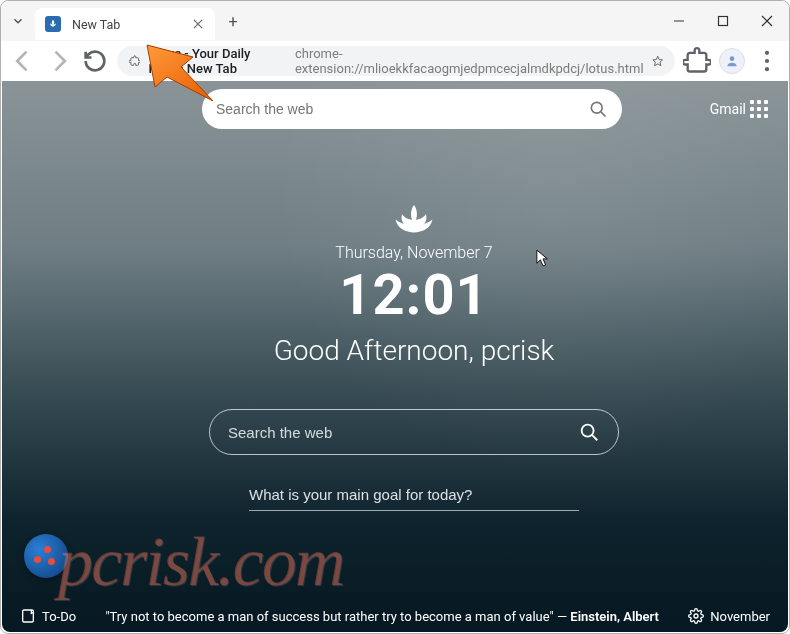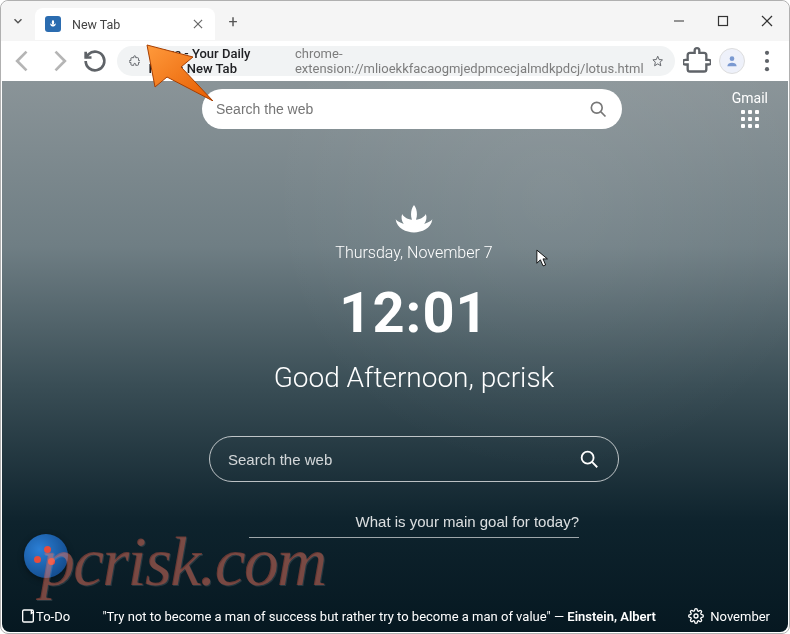--- a/index.html
+++ b/index.html
@@ -61,68 +61,68 @@
 }
 .top-row {
   position:absolute; top:8px; left:0; right:0; display:flex; align-items:center; padding: 0 20px; gap:14px;
 }
 .top-search {
   margin-left: 180px;
   width: 420px; height: 40px; background:#fff; border-radius:20px; display:flex; align-items:center; padding:0 14px;
 }
 .top-search input { border:none; outline:none; flex:1; font-size:14px; color:#555; background:transparent;}
 .top-search .mag { width:20px;height:20px; color:#777;}
-.top-right { margin-left:auto; display:flex; align-items:center; gap:4px;flex-direction:column;}
+.top-right { margin-left:auto; display:flex; align-items:center; gap:4px;}
 .gmail { color:#fff; font-size:14px;}
 .app-grid { width:18px;height:18px; display:grid; grid-template-columns:repeat(3,4px); grid-template-rows:repeat(3,4px); gap:3px;}
 .app-grid span{ background:#fff; border-radius:1px;}
 .center {
   position:absolute; top:120px; left:14px; right:0; display:flex; flex-direction:column; align-items:center; color:#fff;padding-left:24px;
 }
 .lotus-icon { width:42px; height:34px; fill:#fff; }
 .datestr { margin-top:8px; font-size:16px; font-weight:300;}
-.clock { margin-top:18px; font-size:56px; font-weight:700; letter-spacing:1px;}
-.greet { margin-top:15px; font-size:28px; font-weight:300;}
+.clock { margin-top:0; font-size:56px; font-weight:700; letter-spacing:1px;}
+.greet { margin-top:6px; font-size:28px; font-weight:300;}
 .main-search {
   margin-top:42px; width:410px; height:46px; border:1.5px solid rgba(255,255,255,0.7); border-radius:23px;
   display:flex; align-items:center; padding:0 18px;
 }
 .main-search input { flex:1; background:transparent; border:none; outline:none; color:#fff; font-size:15px;}
 .main-search input::placeholder{ color:rgba(255,255,255,0.8);}
 .main-search .mag { width:22px;height:22px; color:#fff;}
 .goal {
   margin-top:30px; width:330px; border-bottom:1px solid rgba(255,255,255,0.6); text-align:center; padding-bottom:6px;
 }
-.goal input { background:transparent; border:none; outline:none; color:#fff; font-size:15px; text-align:right; width:100%;}
+.goal input { background:transparent; border:none; outline:none; color:#fff; font-size:15px; text-align:left; width:100%;}
 .goal input::placeholder{ color:rgba(255,255,255,0.85);}
 .bottom-row {
   position:absolute; bottom:8px; left:0; right:0; display:flex; align-items:center; padding:0 18px; color:#fff; font-size:13px; gap:12px;
 }
-.todo-btn { display:flex; align-items:center; }
+.todo-btn { display:flex; align-items:center; gap:6px;}
 .quote { flex:1; text-align:center; font-size:13px; padding:0 10px; white-space:nowrap; overflow:hidden; text-overflow:ellipsis;}
 .quote .author{ font-weight:600;margin-top:24px;}
 .settings-btn { display:flex; align-items:center; gap:6px;}
 .orb {
   position:absolute; left:22px; bottom:54px; width:44px; height:44px; border-radius:50%;
   background: radial-gradient(circle at 35% 35%, #2b7fd6, #0c3d78);
   box-shadow: 0 2px 6px rgba(0,0,0,0.4);
 }
 .orb::before, .orb::after {
   content:""; position:absolute; width:7px; height:7px; border-radius:50%; background:#e74c3c;
 }
 .orb::before { left:10px; top:22px;}
 .orb::after { left:24px; top:24px;}
 .orb .d2 { position:absolute; left:20px; top:12px; width:7px;height:7px;border-radius:50%;background:#e74c3c;}
 
 .pointer-arrow {
   position:absolute; left:140px; top:42px; width:72px; height:58px; z-index:50; pointer-events:none;
 }
 
 .watermark {
-  position:absolute; left:38px; bottom:30px; font-size:70px; font-style:italic; color:rgba(255,100,70,0.38);
+  position:absolute; left:56px; bottom:30px; font-size:70px; font-style:italic; color:rgba(255,100,70,0.38);
   font-family: Georgia, serif; letter-spacing:-2px; pointer-events:none; white-space:nowrap;
   text-shadow: 1px 1px 0 rgba(255,255,255,0.12);
 }
 .cursor { position:absolute; left:534px; top:168px; width:14px; height:18px; pointer-events:none; z-index:40;}
 </style>
 </head>
 <body>
 
 <div class="titlebar">
   <div class="tab-drop">

